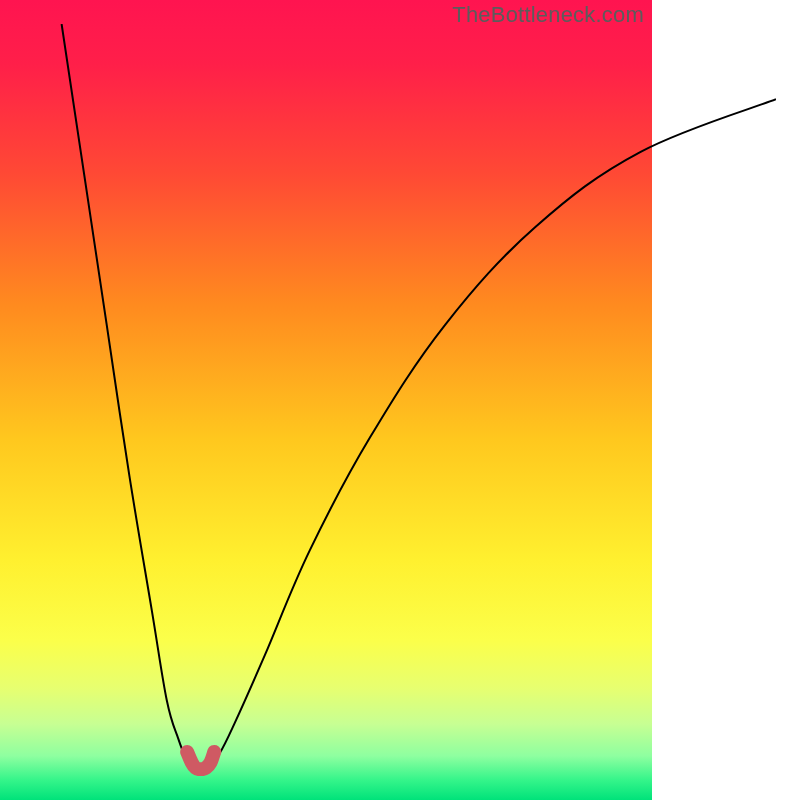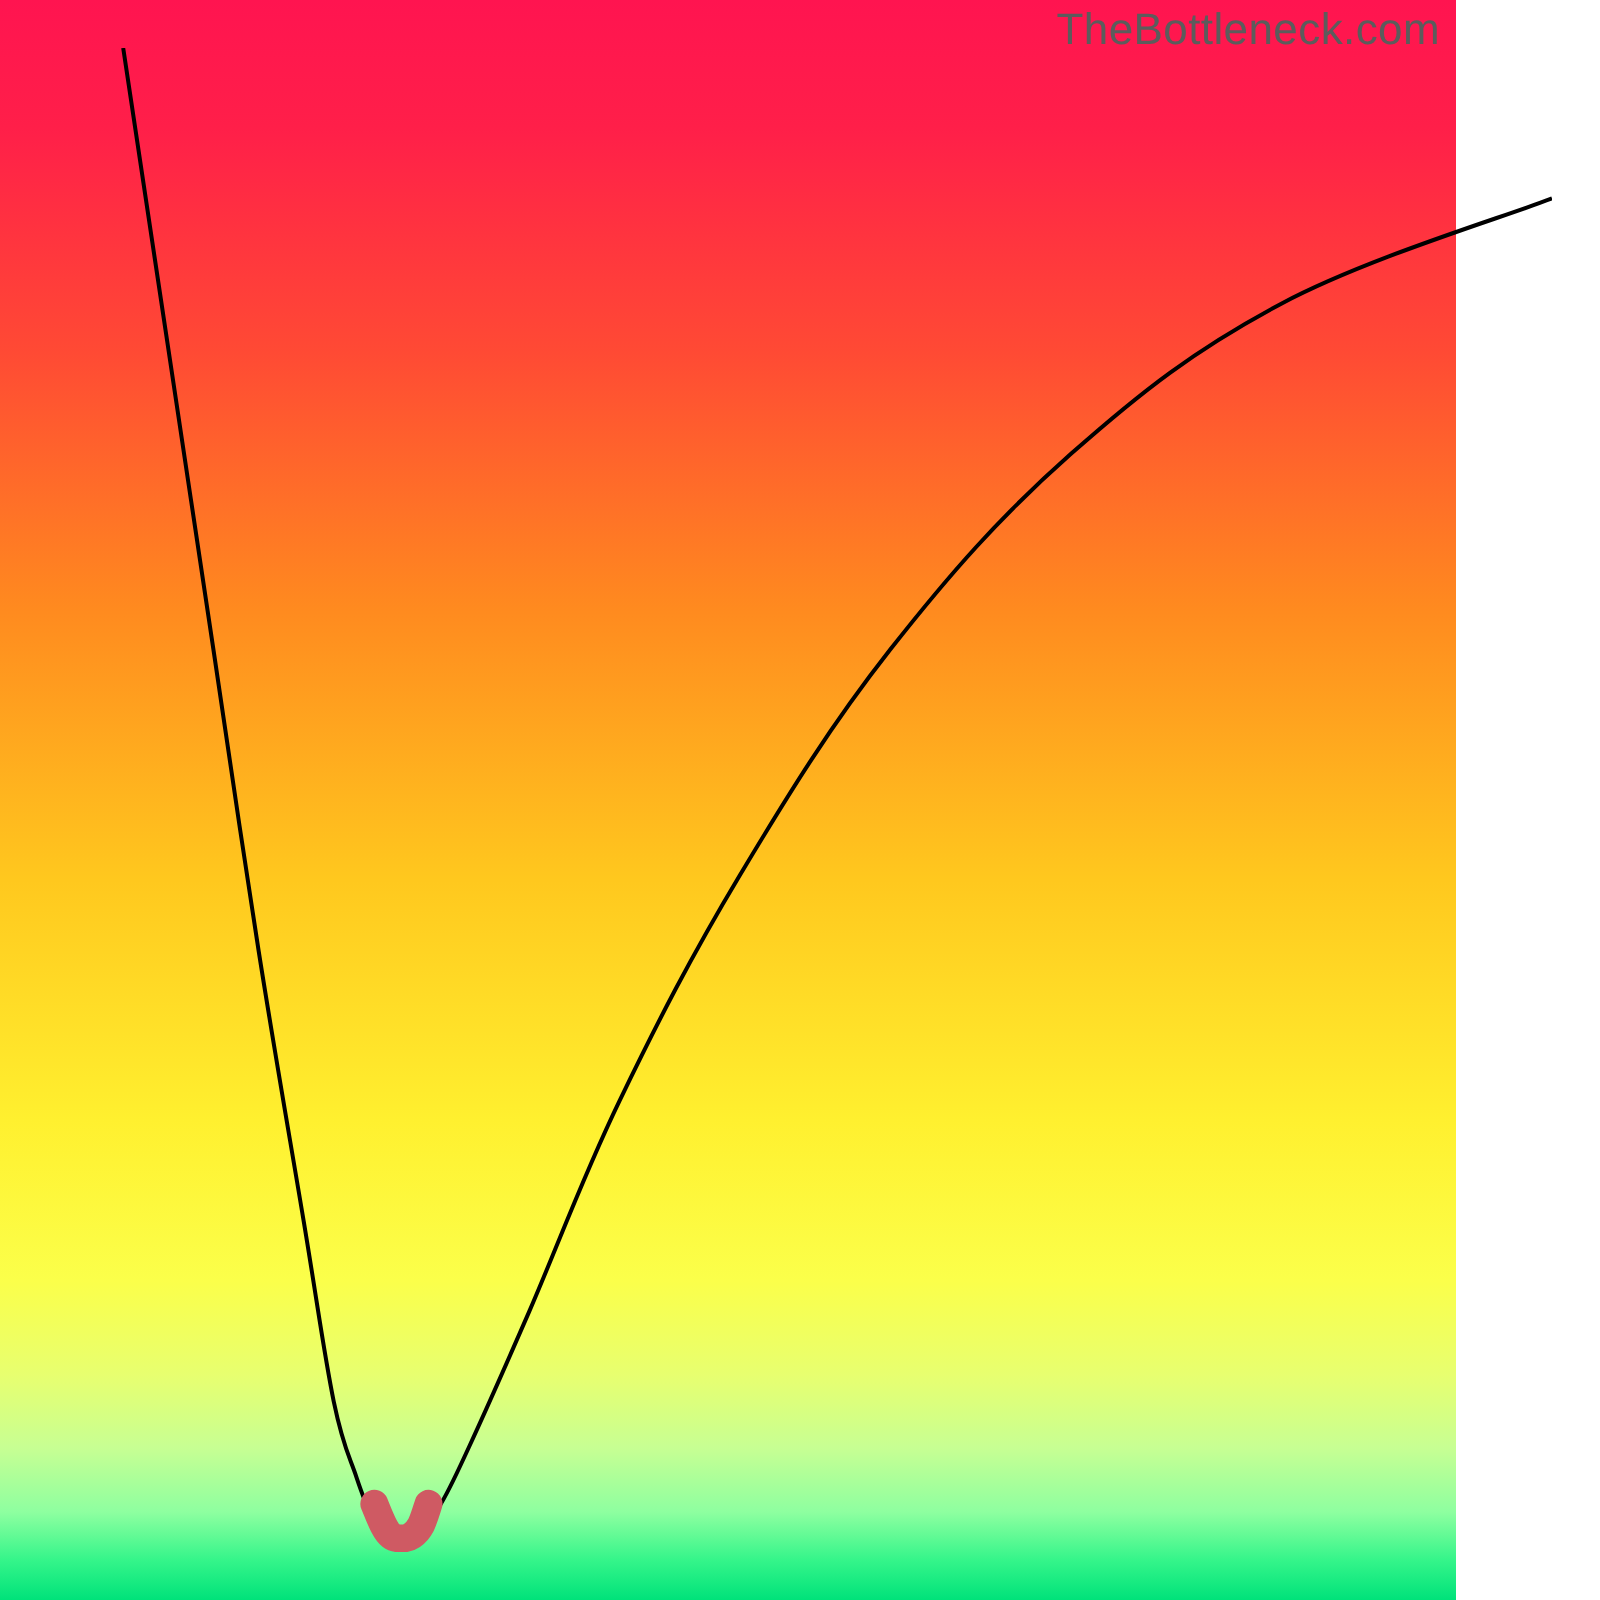--- a/index.html
+++ b/index.html
@@ -5,21 +5,21 @@
   html, body {
     margin: 0;
     padding: 0;
     width: 800px;
     height: 800px;
     overflow: hidden;
     font-family: Arial, Helvetica, sans-serif;
   }
   .frame {
     position: relative;
-    width: 728px;
+    width: 652px;
     height: 800px;
     background: #000;
     text-align: right;
   }
   .plot-area {
     position: absolute;
     left: 24px;
     top: 24px;
     width: 752px;
     height: 752px;

